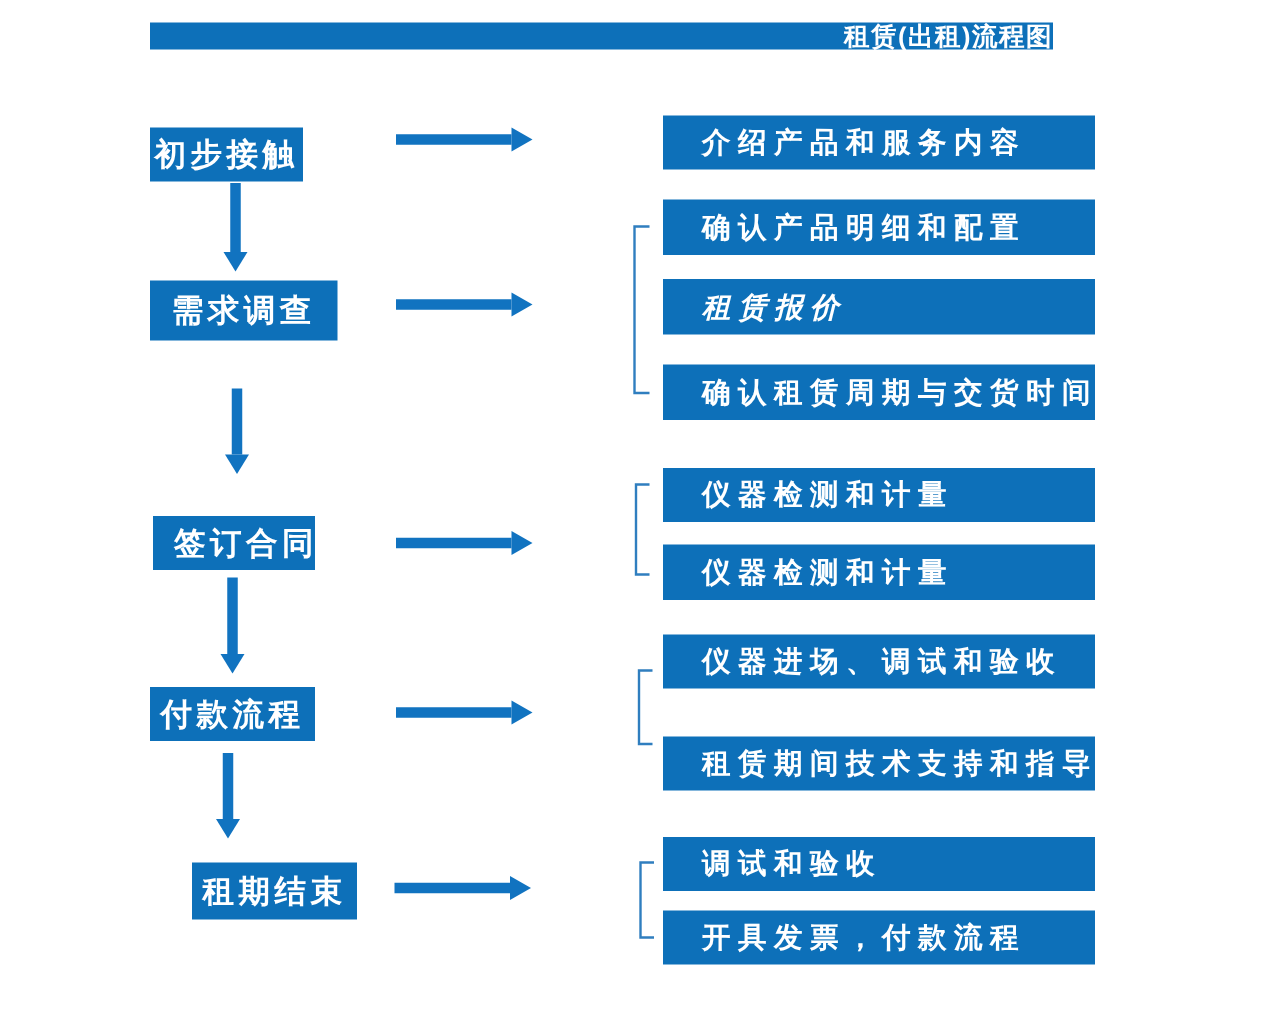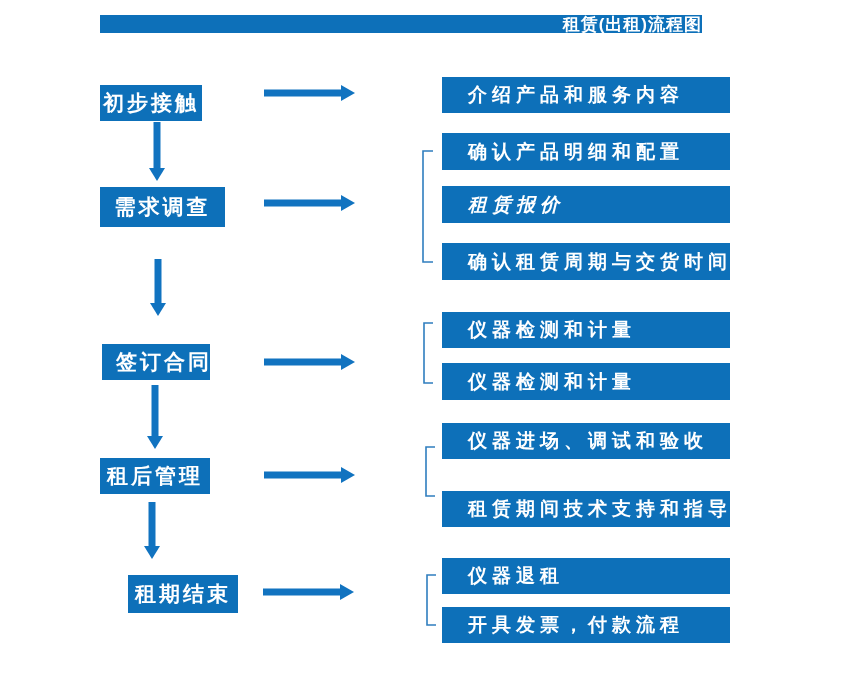--- a/index.html
+++ b/index.html
@@ -131,31 +131,31 @@
     <path class="bracket" d="M 436 575 L 427 575 L 427 625 L 436 625"></path>
   </svg>
 
   <div class="title-bar">
     <span>租赁(出租)流程图</span>
   </div>
 
   <div class="stage-box" style="left:100px; top:85px; width:102px; height:36px;">初步接触</div>
   <div class="stage-box" style="left:100px; top:187px; width:125px; height:40px;">需求调查</div>
   <div class="stage-box" style="left:102px; top:344px; width:92px; height:36px;padding-left:16px;">签订合同</div>
-  <div class="stage-box" style="left:100px; top:458px; width:110px; height:36px;">租后管理</div>
+  <div class="stage-box" style="left:100px; top:458px; width:110px; height:36px;">付款流程</div>
   <div class="stage-box" style="left:100px; top:575px; width:110px; height:38px;margin-left:28px;">租期结束</div>
 
   <div class="detail-bar" style="top:77px; height:36px;">介绍产品和服务内容</div>
 
   <div class="detail-bar" style="top:133px; height:37px;">确认产品明细和配置</div>
   <div class="detail-bar" style="top:186px; height:37px;font-style:italic;">租赁报价</div>
   <div class="detail-bar" style="top:243px; height:37px;">确认租赁周期与交货时间</div>
 
   <div class="detail-bar" style="top:312px; height:36px;">仪器检测和计量</div>
   <div class="detail-bar" style="top:363px; height:37px;">仪器检测和计量</div>
 
   <div class="detail-bar" style="top:423px; height:36px;">仪器进场、调试和验收</div>
   <div class="detail-bar" style="top:491px; height:36px;">租赁期间技术支持和指导</div>
 
-  <div class="detail-bar" style="top:558px; height:36px;">仪器退租</div>
+  <div class="detail-bar" style="top:558px; height:36px;">调试和验收</div>
   <div class="detail-bar" style="top:607px; height:36px;font-family:Liberation Mono, monospace;">开具发票，付款流程</div>
 
 </div>
 
 </body></html>

